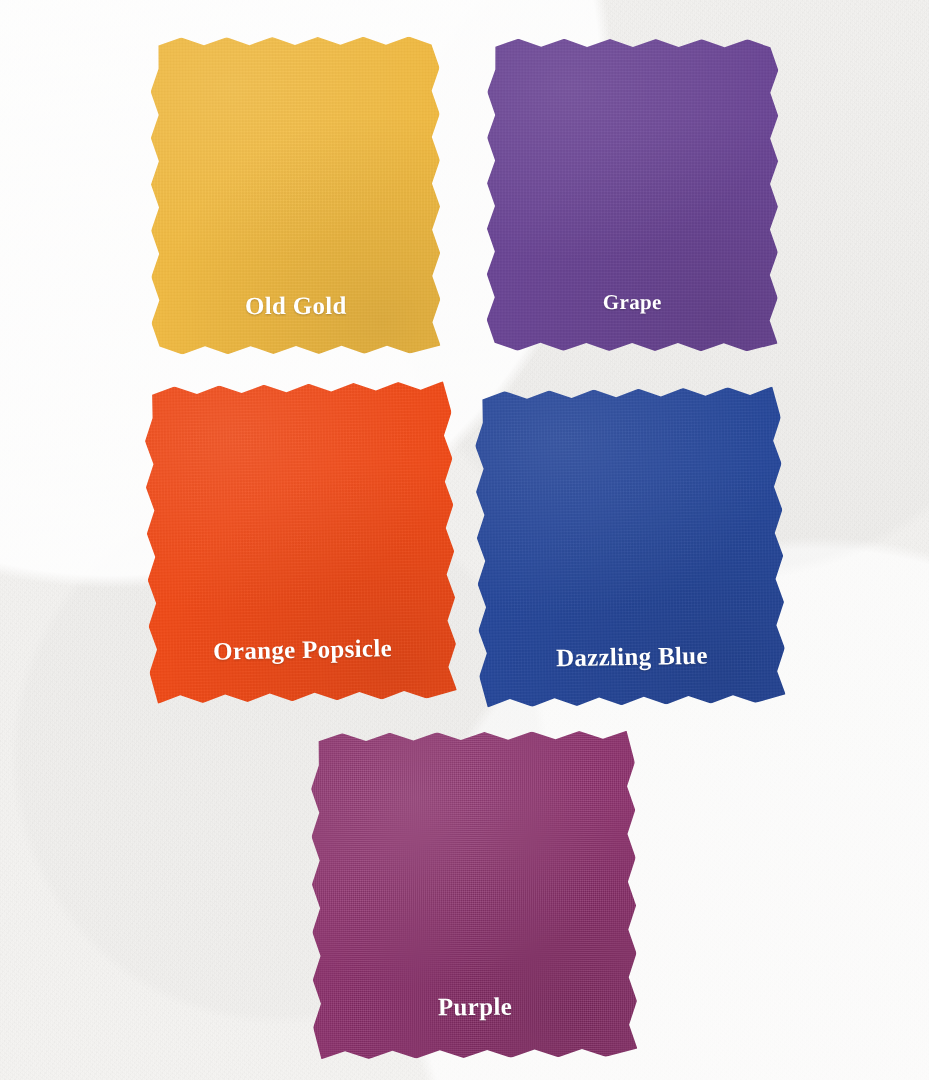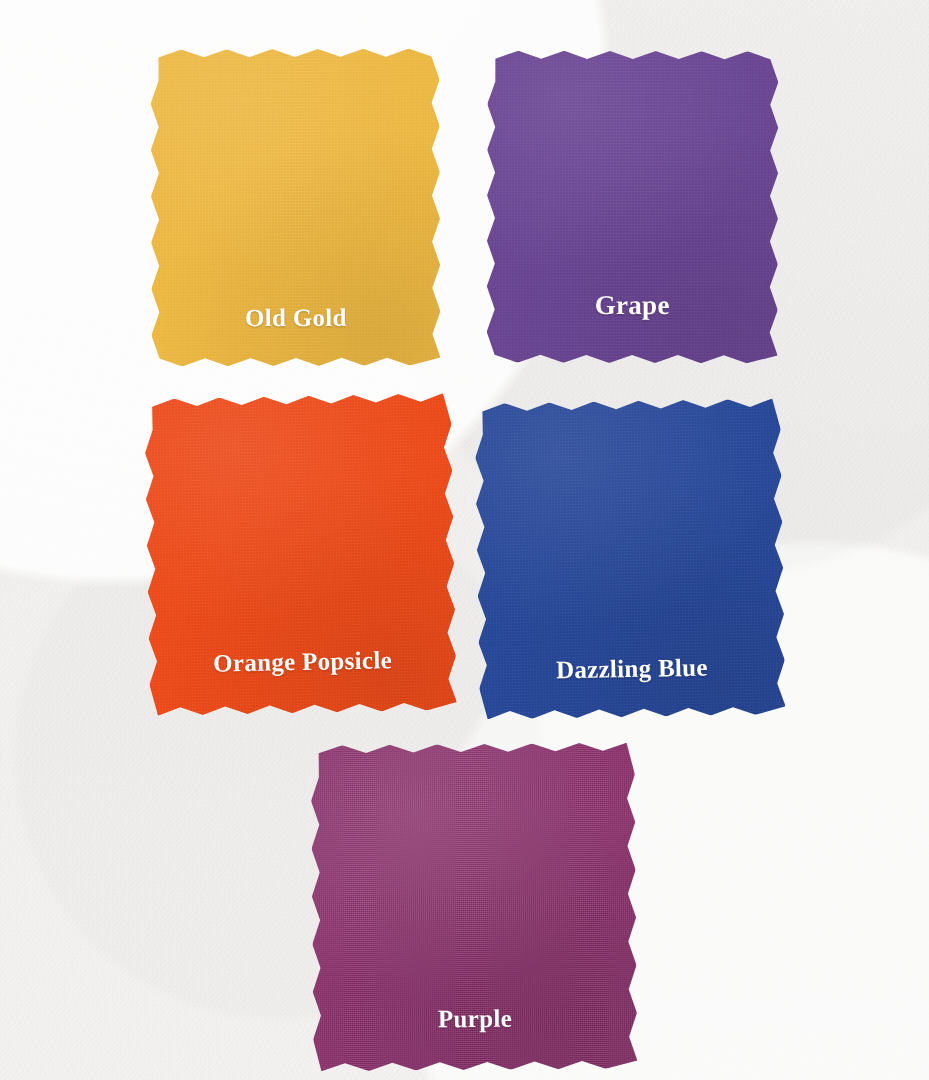--- a/index.html
+++ b/index.html
@@ -30,21 +30,20 @@
       repeating-linear-gradient(90deg, rgba(0,0,0,0.009) 0 1px, rgba(0,0,0,0) 1px 2px),
       linear-gradient(180deg, #f6f5f3 0%, #f2f1ef 50%, #f4f3f1 100%);
     z-index: 0;
   }
 
   
   #swatch-stage {
     position: absolute;
     inset: 0;
     z-index: 1;
-    margin-top: 12px;
   }
 
   .swatch {
     position: absolute;
     box-sizing: border-box;
   }
 
   
   .swatch-cloth {
     position: absolute;
@@ -121,21 +120,21 @@
     --swatch-color: #f3bc42;
     transform: rotate(-0.2deg);
   }
   #swatch-old-gold .swatch-label { top: 255px; font-size: 25px; }
 
   #swatch-grape {
     left: 487px; top: 39px; width: 291px; height: 312px;
     --swatch-color: #6b4596;
     transform: rotate(0.15deg);
   }
-  #swatch-grape .swatch-label { top: 239px; font-size: 27px; }
+  #swatch-grape .swatch-label { top: 251px; font-size: 21px; }
 
   #swatch-orange-popsicle {
     left: 147px; top: 384px; width: 307px; height: 317px;
     --swatch-color: #f24a17;
     transform: rotate(-1.1deg);
   }
   #swatch-orange-popsicle .swatch-label { top: 252px; font-size: 25px; }
 
   #swatch-dazzling-blue {
     left: 477px; top: 389px; width: 306px; height: 316px;

